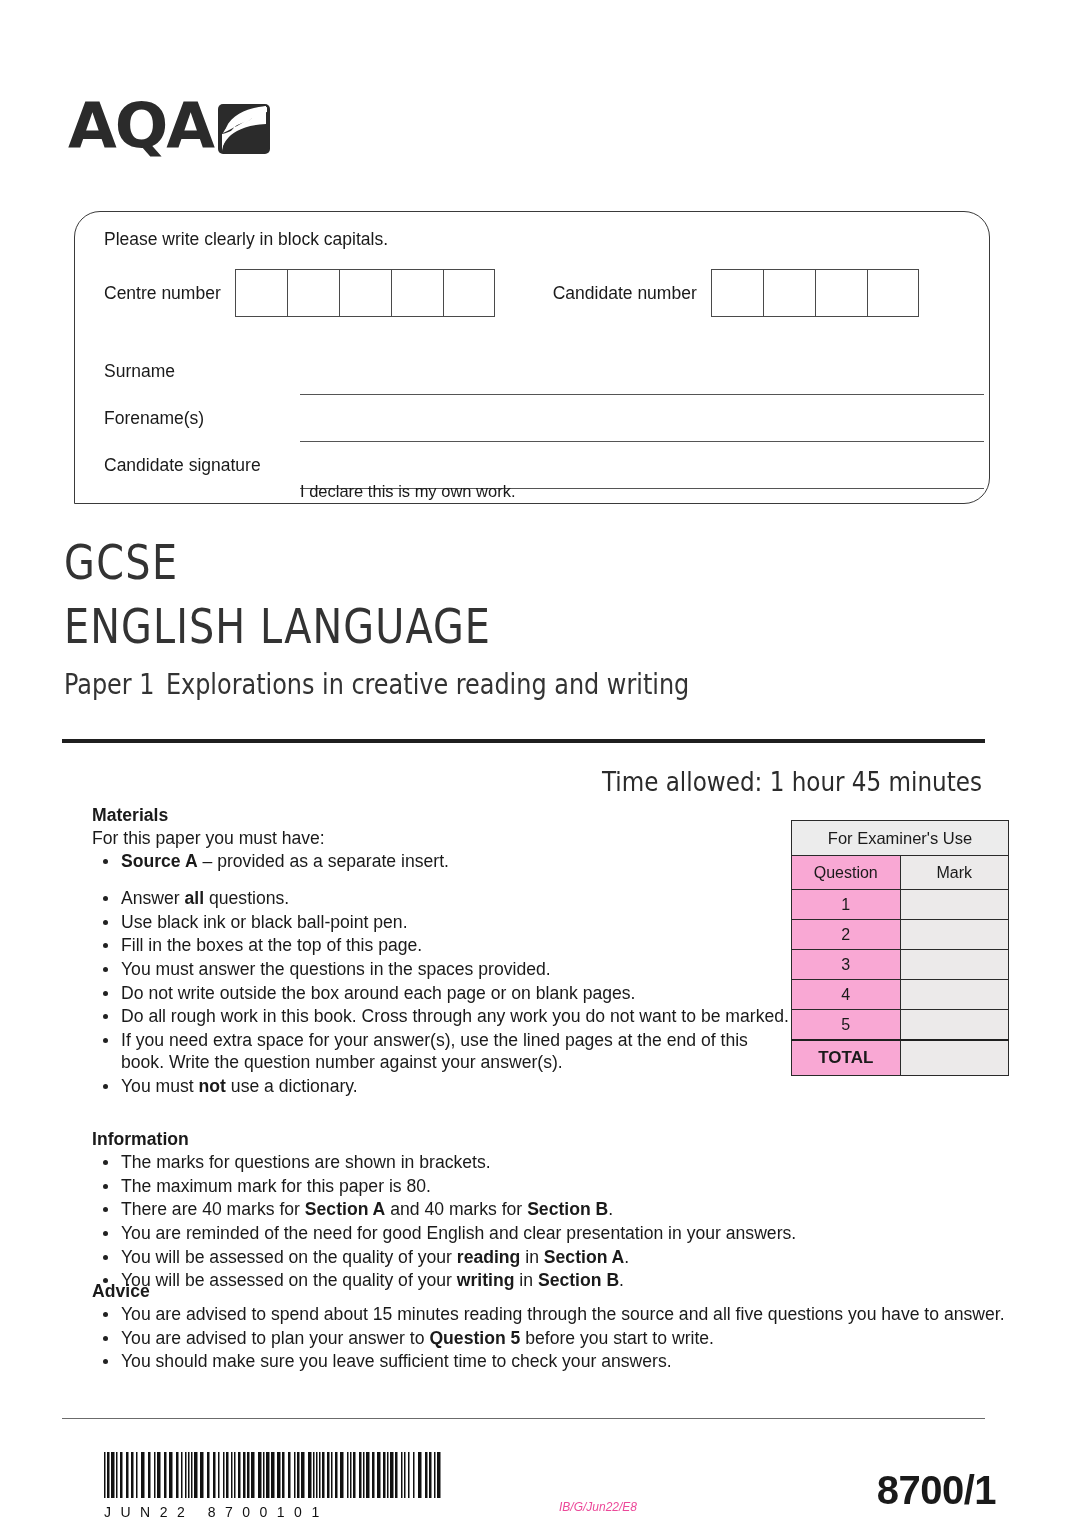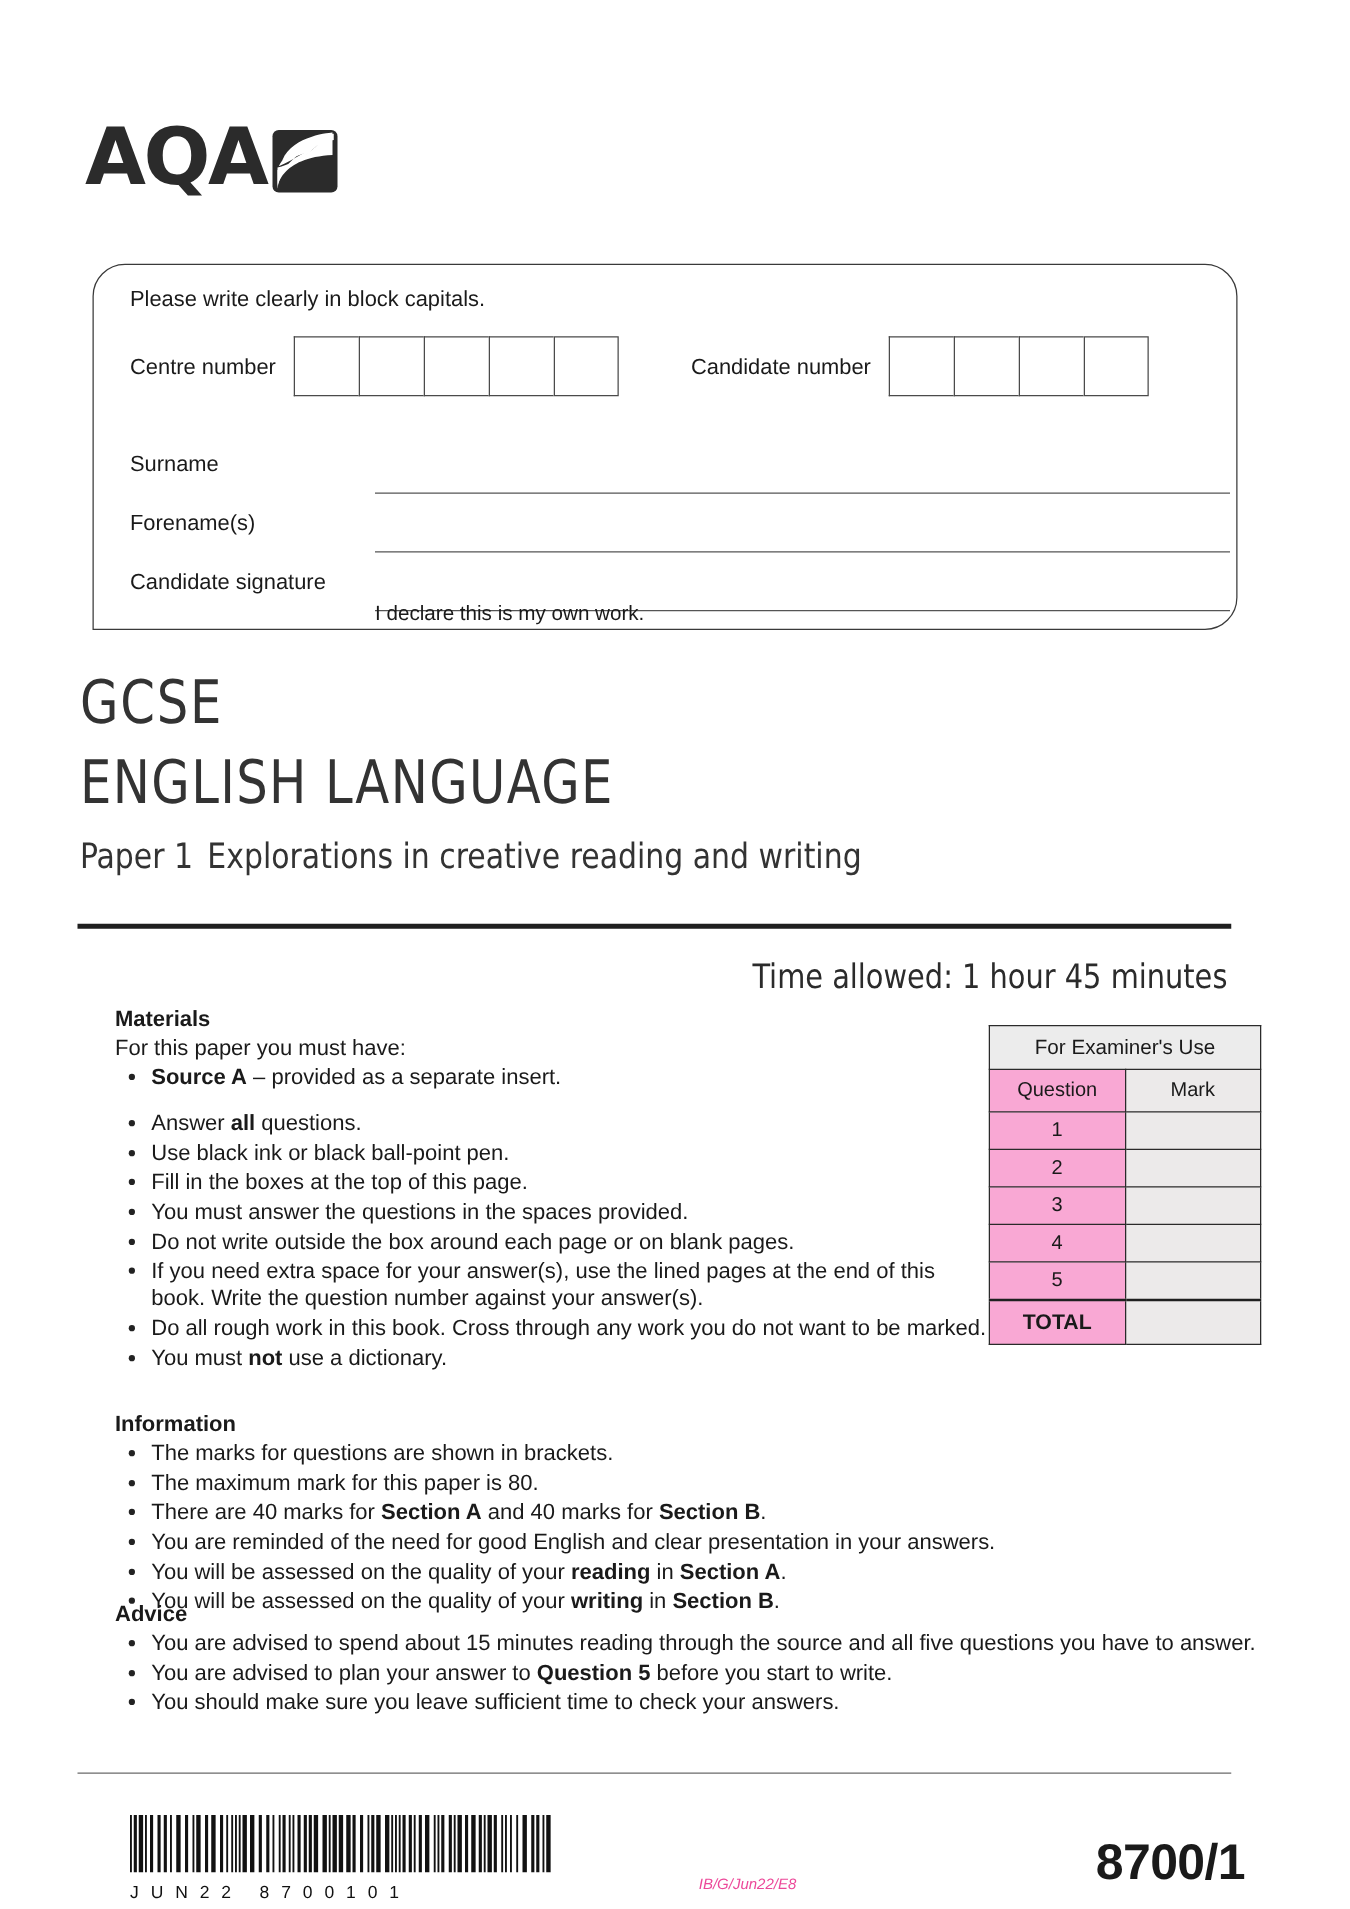--- a/index.html
+++ b/index.html
@@ -352,22 +352,22 @@
   <ul class="bl" id="list-materials">
       <li><span style="font-weight: bold;">Source A</span><span> – provided as a separate insert.</span></li>
     </ul>
   <div class="gap-sm"></div>
   <ul class="bl" id="list-instructions">
       <li><span>Answer </span><span style="font-weight: bold;">all</span><span> questions.</span></li>
       <li><span>Use black ink or black ball-point pen.</span></li>
       <li><span>Fill in the boxes at the top of this page.</span></li>
       <li><span>You must answer the questions in the spaces provided.</span></li>
       <li><span>Do not write outside the box around each page or on blank pages.</span></li>
+      <li><span>Do all rough work in this book.  Cross through any work you do not want to be marked.</span></li>
       <li><span>If you need extra space for your answer(s), use the lined pages at the end of this book.  Write the question number against your answer(s).</span></li>
-      <li><span>Do all rough work in this book.  Cross through any work you do not want to be marked.</span></li>
       <li><span>You must </span><span style="font-weight: bold;">not</span><span> use a dictionary.</span></li>
     </ul>
 </div>
 
 <div class="content wide" id="block-information">
   <div class="sec-head">Information</div>
   <ul class="bl" id="list-information">
       <li><span>The marks for questions are shown in brackets.</span></li>
       <li><span>The maximum mark for this paper is 80.</span></li>
       <li><span>There are 40 marks for </span><span style="font-weight: bold;">Section A</span><span> and 40 marks for </span><span style="font-weight: bold;">Section B</span><span>.</span></li>

